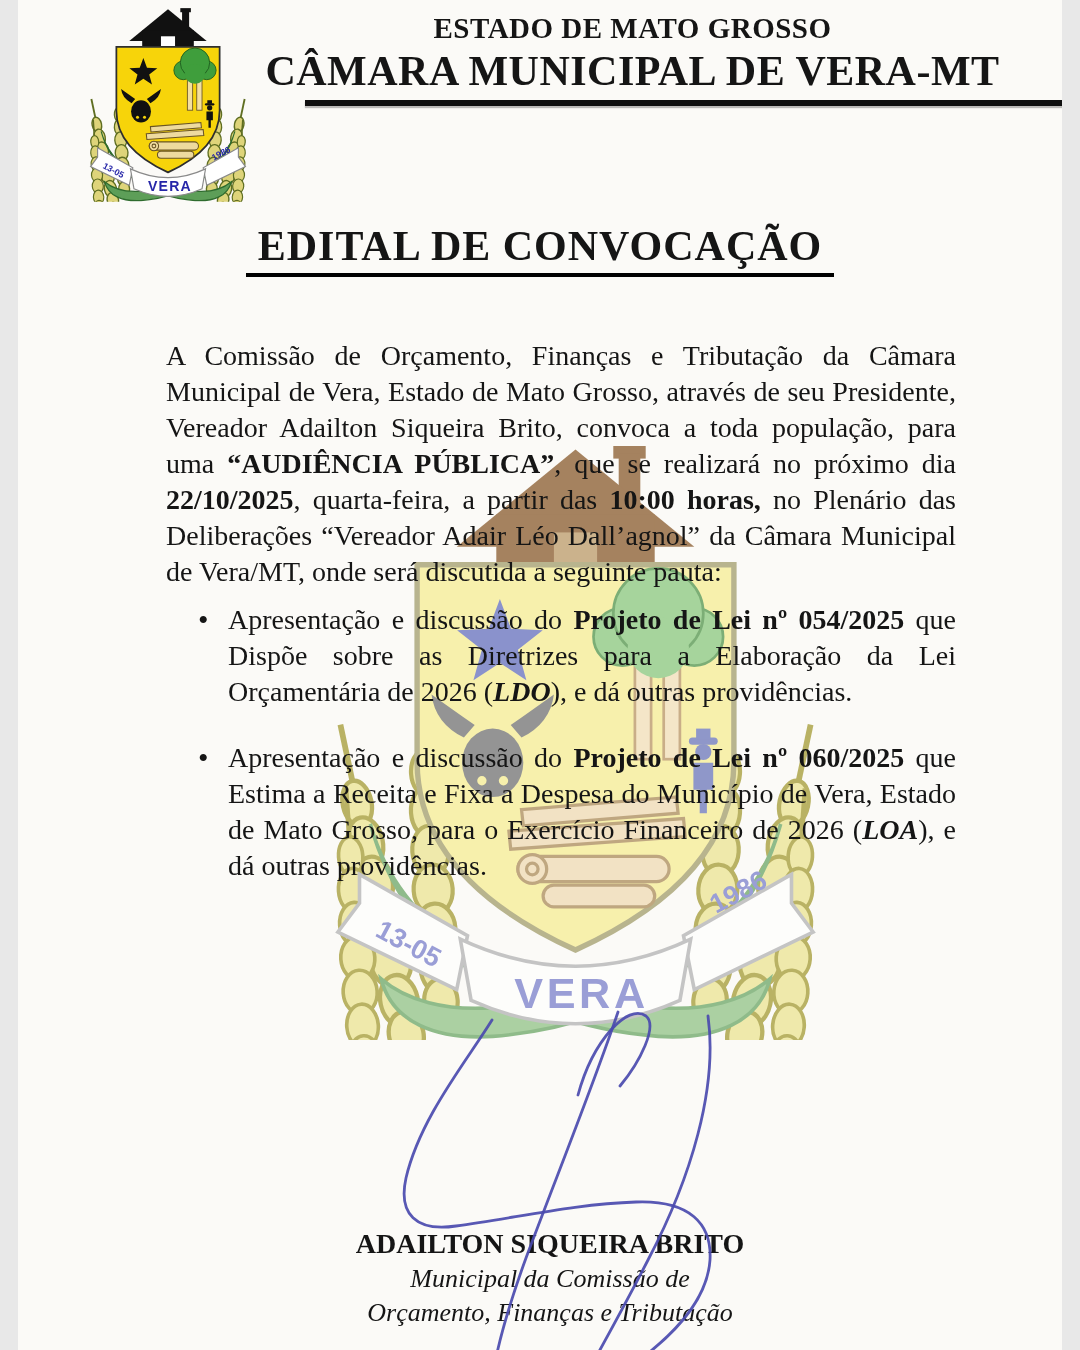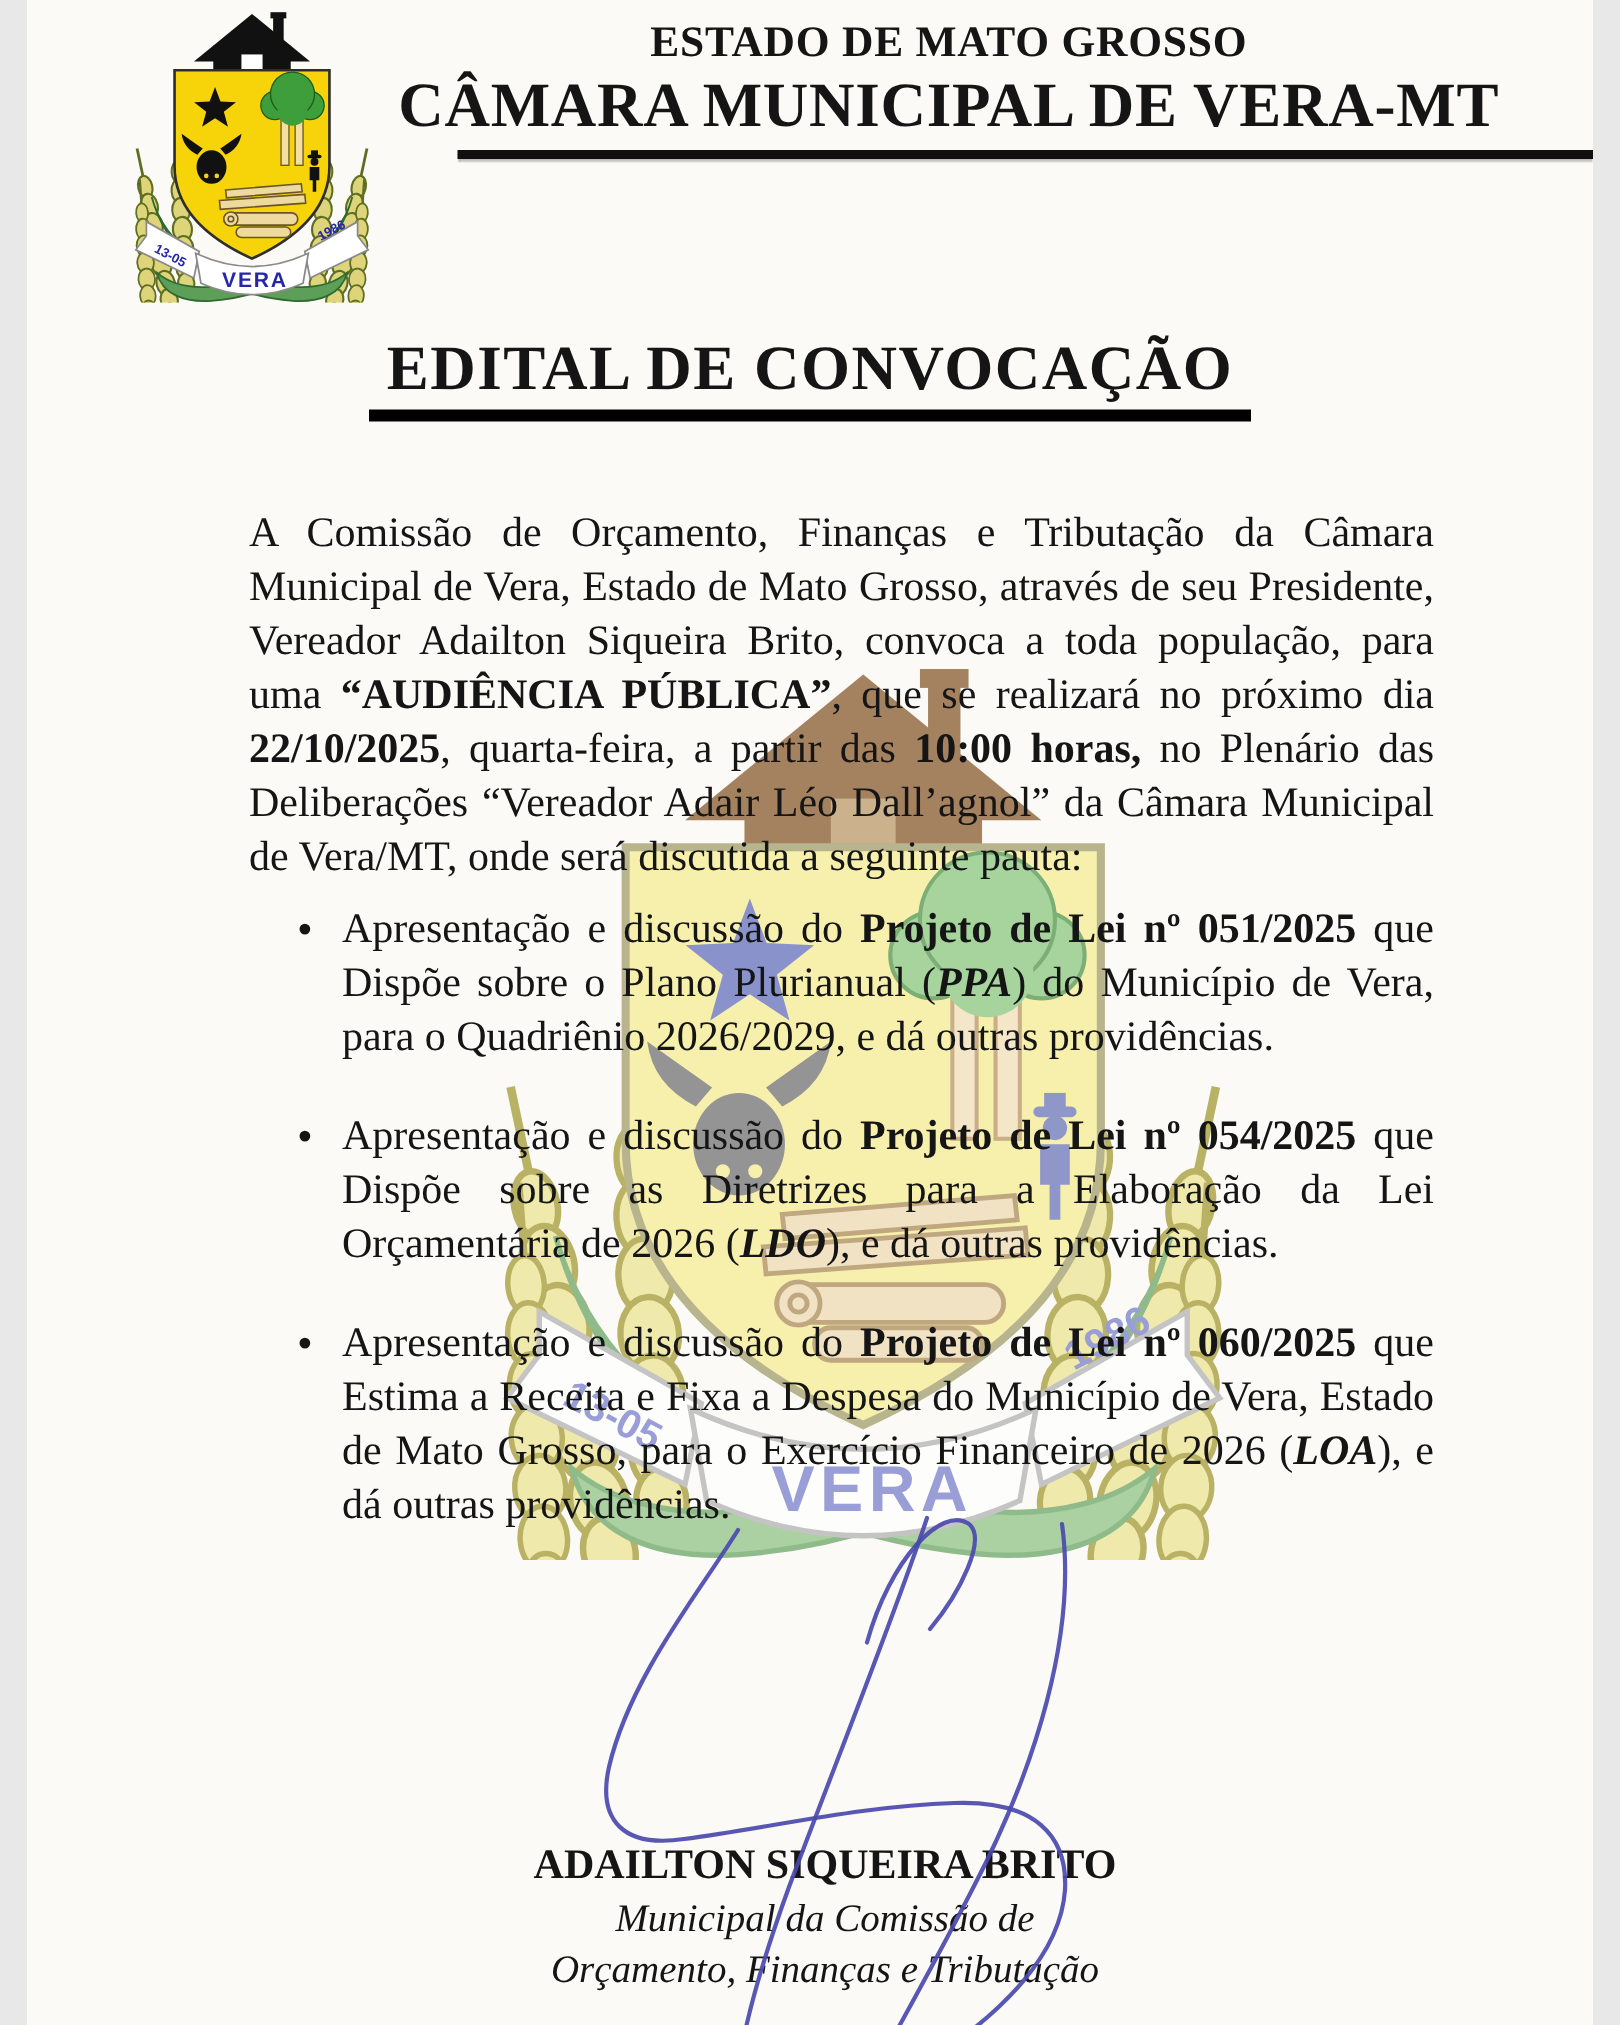--- a/index.html
+++ b/index.html
@@ -11,21 +11,21 @@
   
   .crest{position:absolute;left:62px;top:2px;width:176px;height:200px;}
   .header-text{position:absolute;left:240px;right:55px;top:12px;text-align:center;}
   .hdr-state{font-size:29px;font-weight:bold;letter-spacing:.5px;margin:0;}
   .hdr-org{font-size:42px;font-weight:bold;letter-spacing:.5px;margin:2px 0 0;}
   .hdr-rule{position:absolute;left:287px;right:0;top:100px;height:6px;background:#101010;
     box-shadow:0 2px 1px rgba(0,0,0,.25);}
   
   .title-wrap{position:absolute;left:0;right:0;top:222px;text-align:center;}
   .doc-title{display:inline-block;font-size:42px;font-weight:bold;letter-spacing:1px;
-    border-bottom:8px solid #000000;padding:0 12px 3px;}
+    border-bottom:4px solid #000000;padding:0 12px 3px;}
   
   .watermark{position:absolute;left:285px;top:428px;width:545px;height:612px;z-index:0;
     --c-house:#a5825f;--c-door:#cbb28c;--c-shield:#f7f0ac;--c-shieldline:#b8b48e;
     --c-star:#8a92cc;--c-bull:#949494;--c-tree:#a6d49c;--c-treeline:#7cae76;
     --c-trunk:#f4e6c8;--c-trunkline:#c9ae88;--c-fig:#8f97c9;--c-log:#f2e2c4;--c-logline:#bfa780;
     --c-wheat:#efe9ab;--c-wheatline:#b9b264;--c-blade:#abd0a2;--c-bladeline:#8fbb8a;
     --c-ribbon:#fdfdfb;--c-ribbonline:#c4c4c4;--c-ribbontext:#9a9ed6;}
   
   .content{position:absolute;left:148px;width:790px;top:338px;z-index:1;}
   .intro{margin:0;font-size:28px;line-height:36px;text-align:justify;}
@@ -146,21 +146,20 @@
   </div>
 
   <svg class="watermark" viewBox="0 0 300 340">
     <use href="#vera-emblem" width="300" height="340"></use>
   </svg>
 
   <div class="content">
     <p class="intro"><span>A Comissão de Orçamento, Finanças e Tributação da Câmara Municipal de Vera, Estado de Mato Grosso, através de seu Presidente, Vereador Adailton Siqueira Brito, convoca a toda população, para uma </span><span class="b">“AUDIÊNCIA PÚBLICA”</span><span>, que se realizará no próximo dia </span><span class="b">22/10/2025</span><span>, quarta-feira, a partir das </span><span class="b">10:00 horas,</span><span> no Plenário das Deliberações </span><span class="i">“Vereador Adair Léo Dall’agnol”</span><span> da Câmara Municipal de Vera/MT, onde será discutida a seguinte pauta:</span></p>
 
     <ul class="agenda">
-      <li><span>Apresentação e discussão do </span><span class="b">Projeto de Lei nº 051/2025</span><span> que </span><span class="i">Dispõe sobre o Plano Plurianual (</span><span class="bi">PPA</span><span class="i">) do Município de Vera, para o Quadriênio 2026/2029, e dá outras providências.</span></li>
       <li><span>Apresentação e discussão do </span><span class="b">Projeto de Lei nº 054/2025</span><span> que </span><span class="i">Dispõe sobre as Diretrizes para a Elaboração da Lei Orçamentária de 2026 (</span><span class="bi">LDO</span><span class="i">), e dá outras providências.</span></li>
       <li><span>Apresentação e discussão do </span><span class="b">Projeto de Lei nº 060/2025</span><span> que </span><span class="i">Estima a Receita e Fixa a Despesa do Município de Vera, Estado de Mato Grosso, para o Exercício Financeiro de 2026 (</span><span class="bi">LOA</span><span class="i">), e dá outras providências.</span></li>
     </ul>
 
   </div>
 
   <div class="sigblock">
     <p class="sig-name">ADAILTON SIQUEIRA BRITO</p>
     <p class="sig-role">Municipal da Comissão de</p>
     <p class="sig-role">Orçamento, Finanças e Tributação</p>

